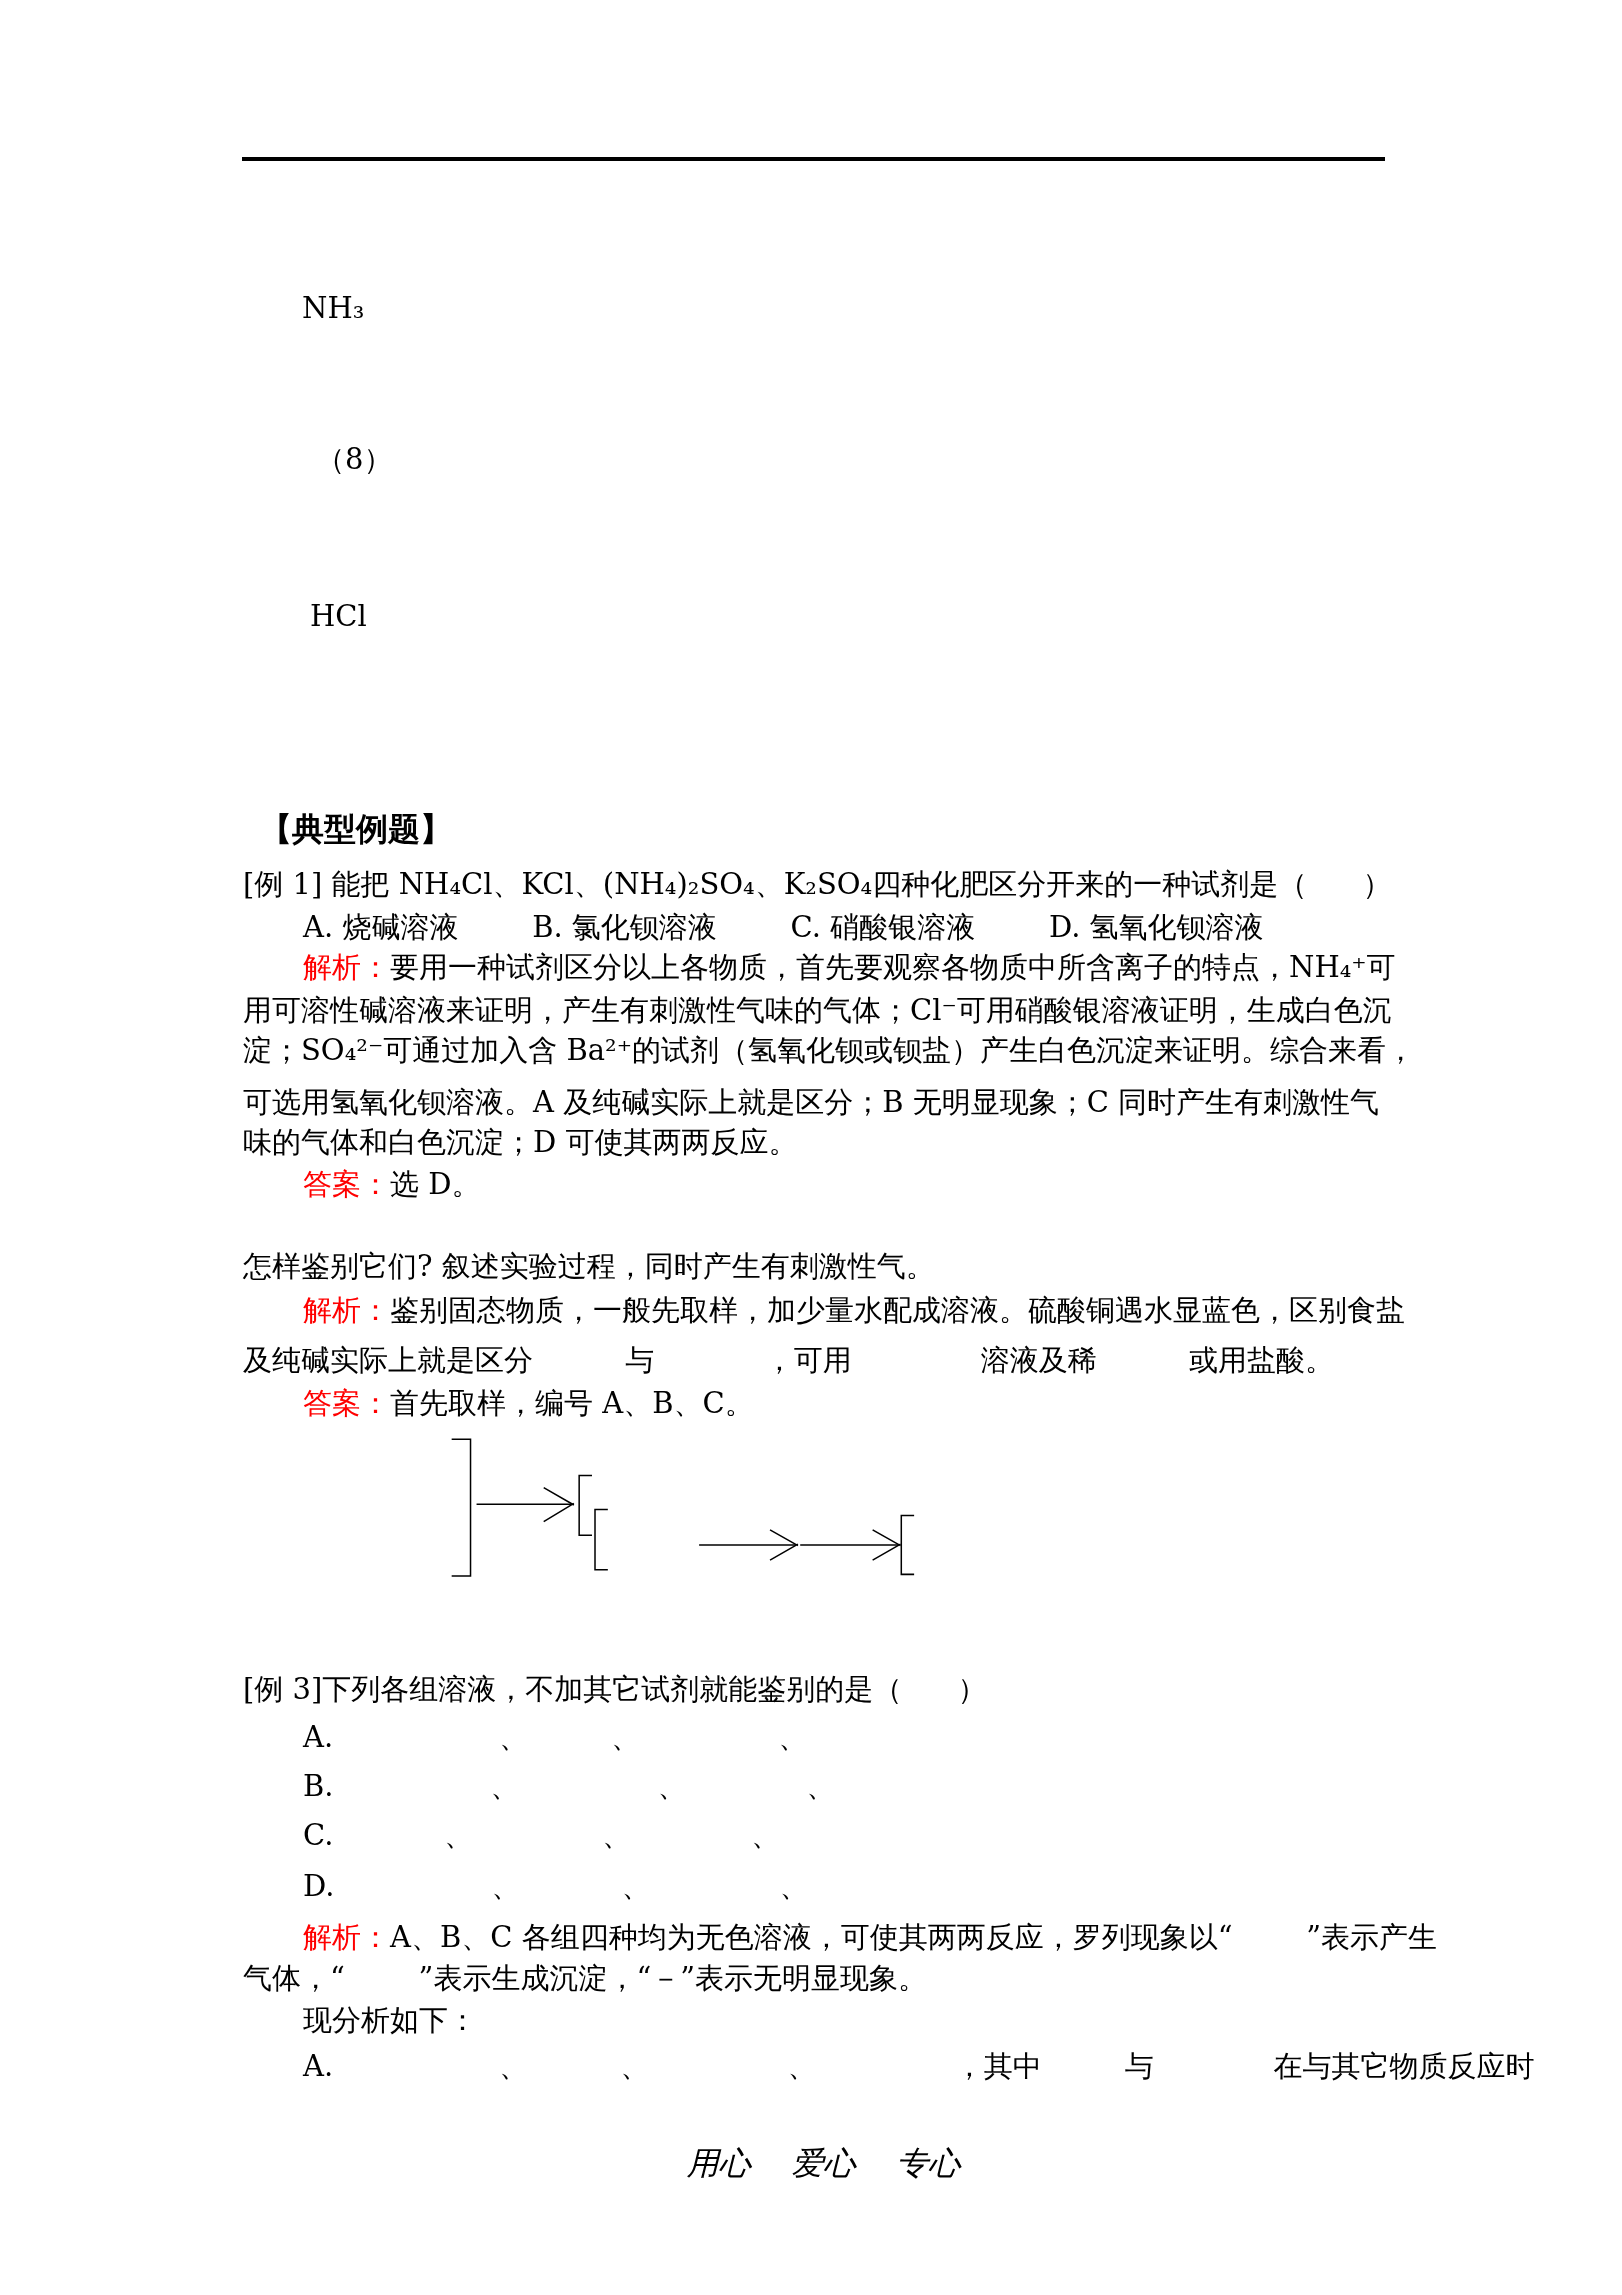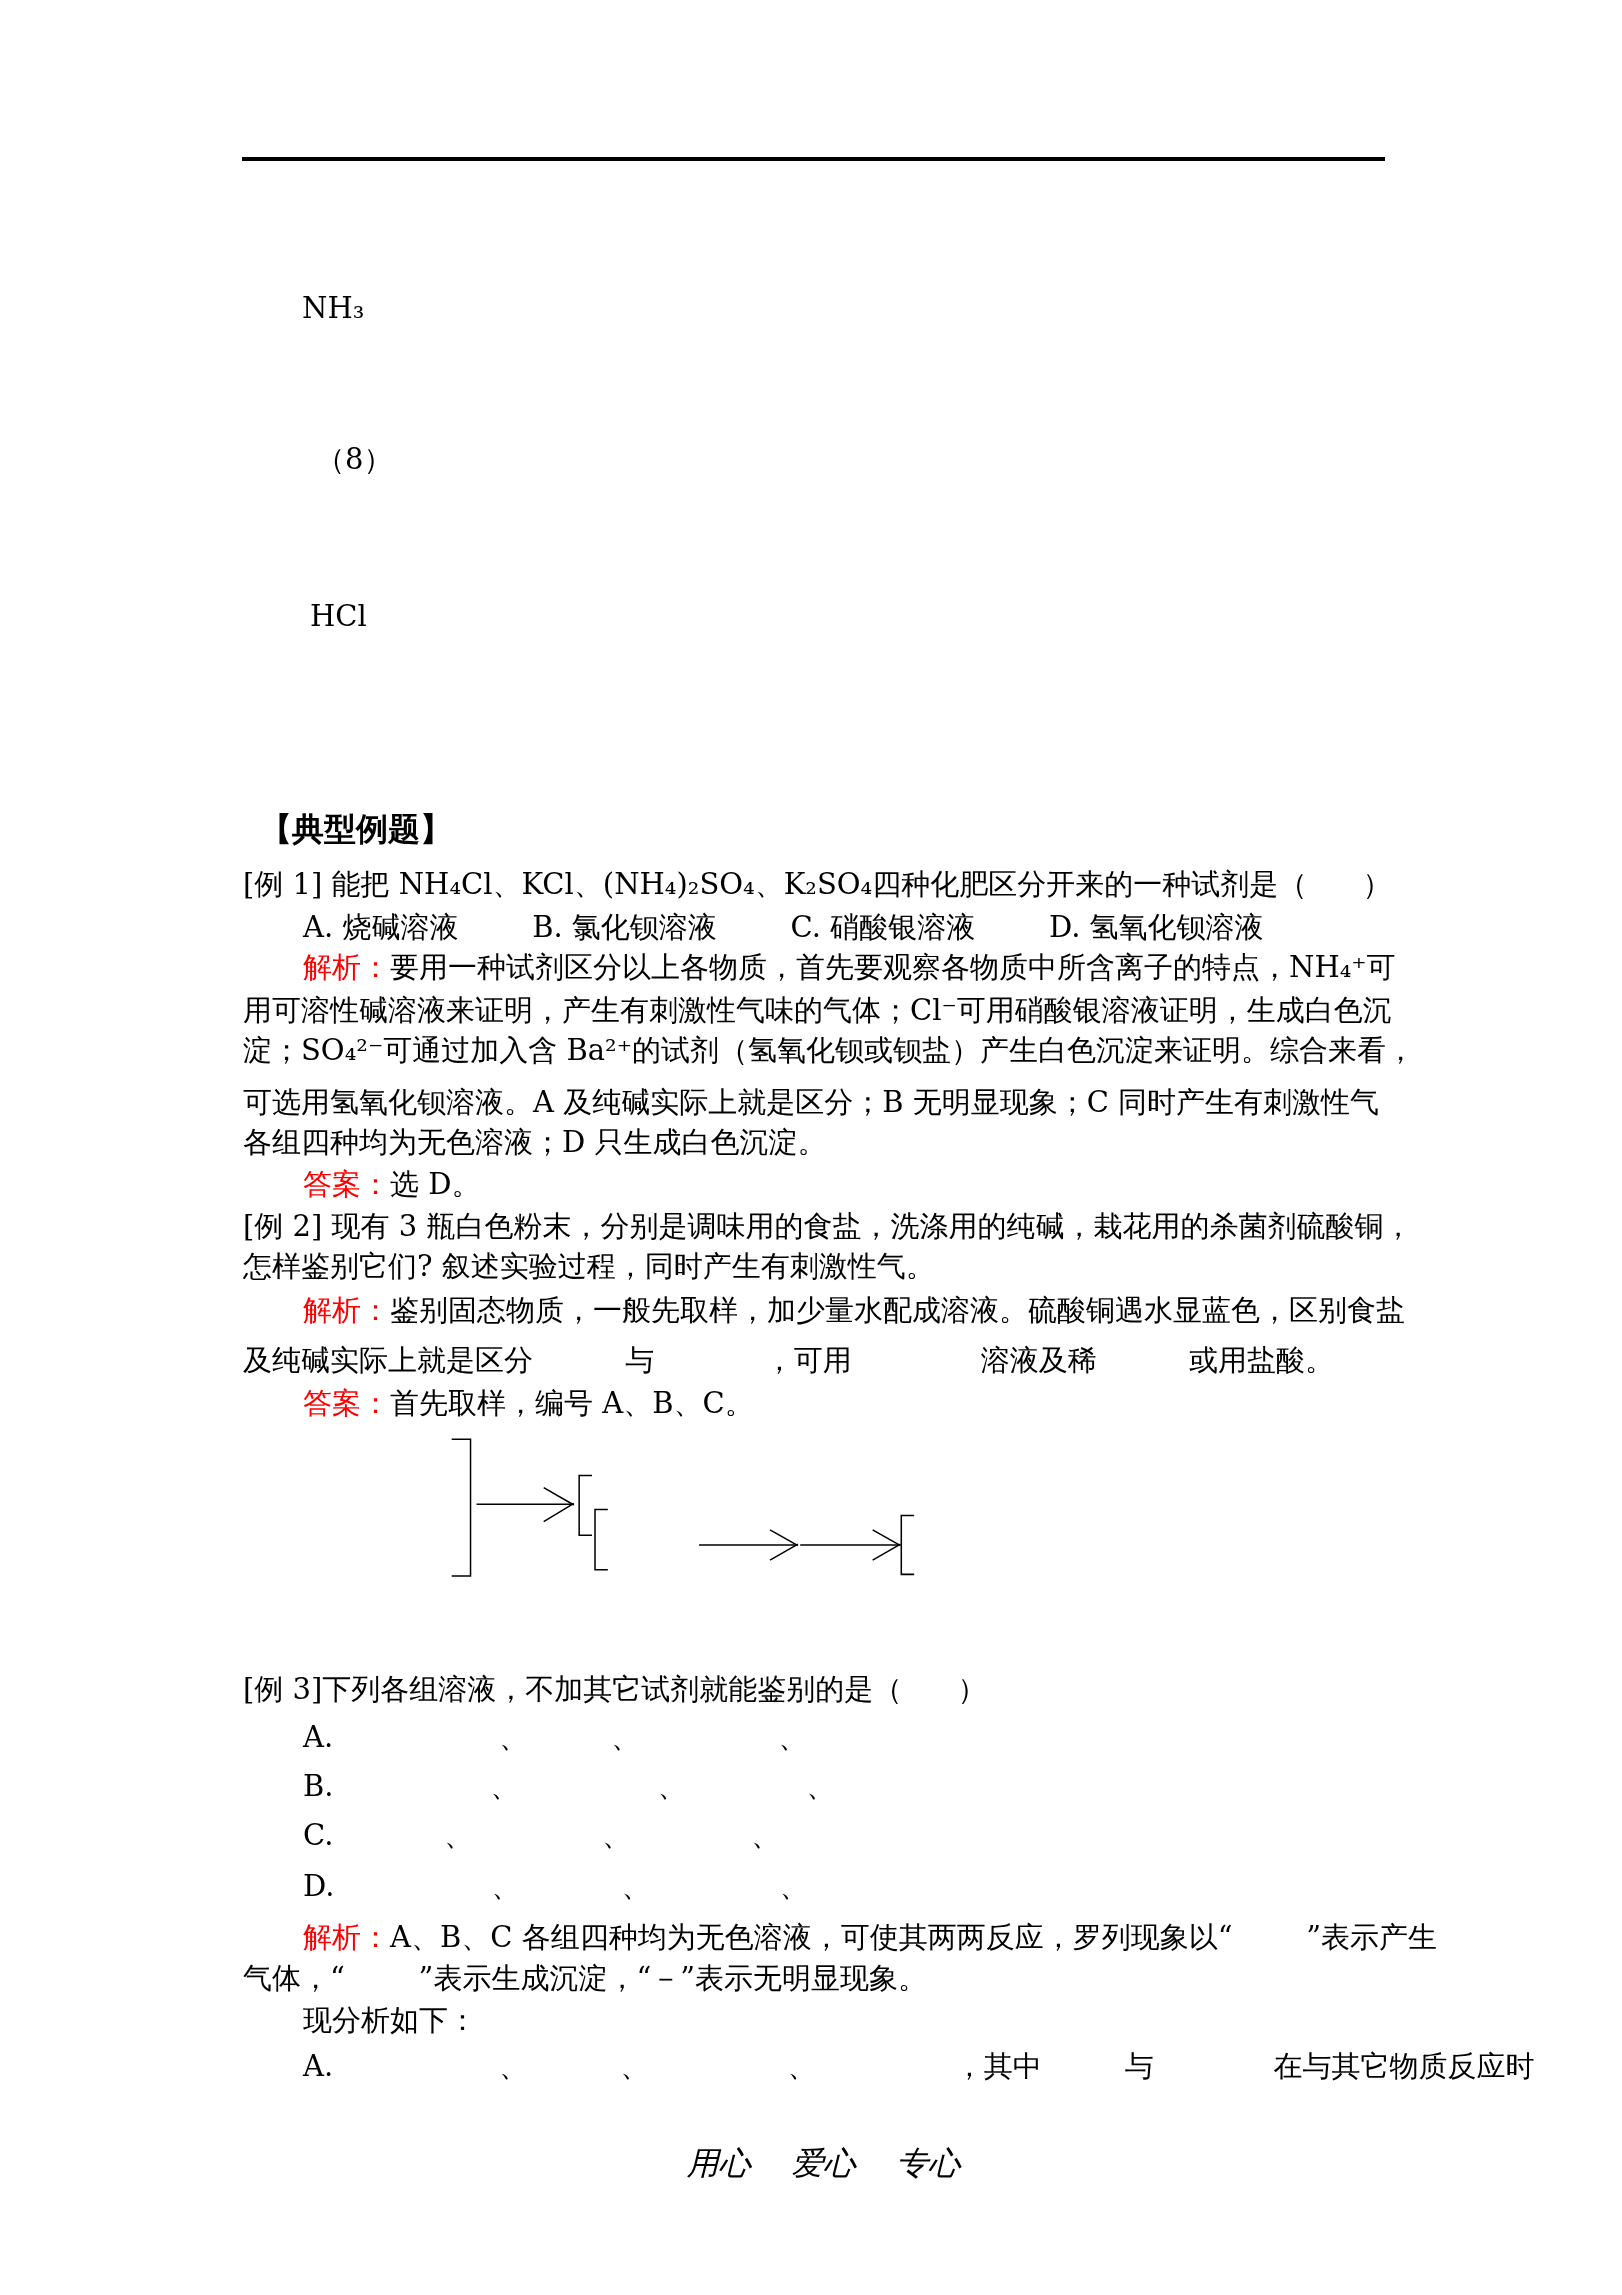--- a/index.html
+++ b/index.html
@@ -64,26 +64,25 @@
   <div class="tl sec-title">【典型例题】</div>
 
   <div class="tl ex1-q">[例 1] 能把 NH₄Cl、KCl、(NH₄)₂SO₄、K₂SO₄四种化肥区分开来的一种试剂是（&nbsp;&nbsp;&nbsp;&nbsp;&nbsp;&nbsp;）</div>
   <div class="tl ex1-jx0">
     <span class="red">解析：</span><span>要用一种试剂区分以上各物质，首先要观察各物质中所含离子的特点，NH₄⁺可</span>
   </div>
   <div class="tl ex1-opt">A. 烧碱溶液&nbsp;&nbsp;&nbsp;&nbsp;&nbsp;&nbsp;&nbsp;&nbsp;B. 氯化钡溶液&nbsp;&nbsp;&nbsp;&nbsp;&nbsp;&nbsp;&nbsp;&nbsp;C. 硝酸银溶液&nbsp;&nbsp;&nbsp;&nbsp;&nbsp;&nbsp;&nbsp;&nbsp;D. 氢氧化钡溶液</div>
   <div class="tl ex1-jx1">用可溶性碱溶液来证明，产生有刺激性气味的气体；Cl⁻可用硝酸银溶液证明，生成白色沉</div>
   <div class="tl ex1-jx2">淀；SO₄²⁻可通过加入含 Ba²⁺的试剂（氢氧化钡或钡盐）产生白色沉淀来证明。综合来看，</div>
   <div class="tl ex1-jx3">可选用氢氧化钡溶液。A 及纯碱实际上就是区分；B 无明显现象；C 同时产生有刺激性气</div>
-  <div class="tl ex1-jx4">各组四种均为无色溶液；D 只生成白色沉淀。</div>
+  <div class="tl ex1-jx4">味的气体和白色沉淀；D 可使其两两反应。</div>
   <div class="tl ex1-da">
     <span class="red">答案：</span><span>选 D。</span>
   </div>
 
-  <div class="tl ex2-q0">[例 2] 现有 3 瓶白色粉末，分别是调味用的食盐，洗涤用的纯碱，栽花用的杀菌剂硫酸铜，</div>
   <div class="tl ex2-q1">怎样鉴别它们? 叙述实验过程，同时产生有刺激性气。</div>
   <div class="tl ex2-jx0">
     <span class="red">解析：</span><span>鉴别固态物质，一般先取样，加少量水配成溶液。硫酸铜遇水显蓝色，区别食盐</span>
   </div>
   <div class="tl ex2-jx1">及纯碱实际上就是区分&nbsp;&nbsp;&nbsp;&nbsp;&nbsp;&nbsp;&nbsp;&nbsp;&nbsp;&nbsp;与&nbsp;&nbsp;&nbsp;&nbsp;&nbsp;&nbsp;&nbsp;&nbsp;&nbsp;&nbsp;&nbsp;&nbsp;，可用&nbsp;&nbsp;&nbsp;&nbsp;&nbsp;&nbsp;&nbsp;&nbsp;&nbsp;&nbsp;&nbsp;&nbsp;&nbsp;&nbsp;溶液及稀&nbsp;&nbsp;&nbsp;&nbsp;&nbsp;&nbsp;&nbsp;&nbsp;&nbsp;&nbsp;或用盐酸。</div>
   <div class="tl ex2-da">
     <span class="red">答案：</span><span>首先取样，编号 A、B、C。</span>
   </div>
 
   <svg class="diagram" viewBox="0 0 680 210" xmlns="http://www.w3.org/2000/svg" fill="none" stroke="#000" stroke-width="2">

